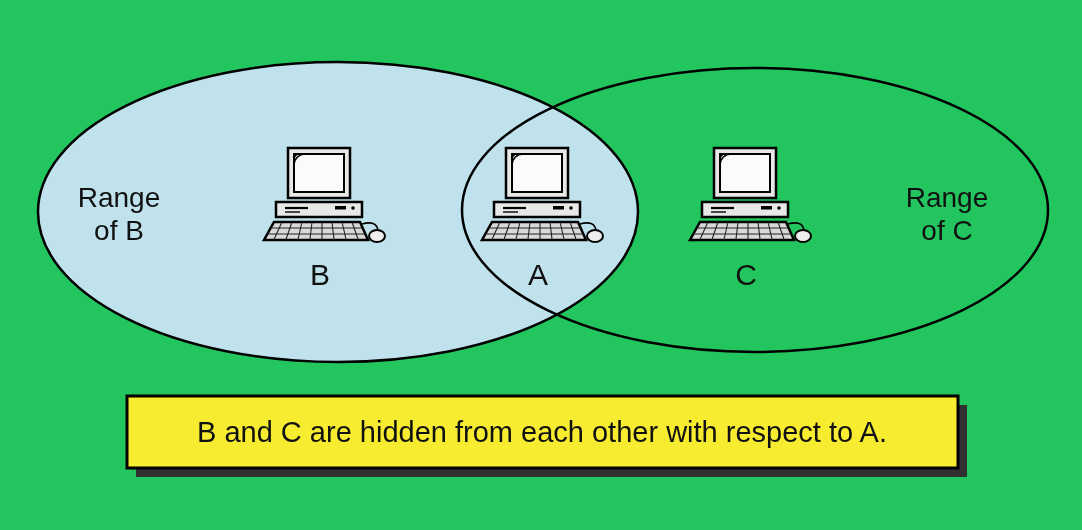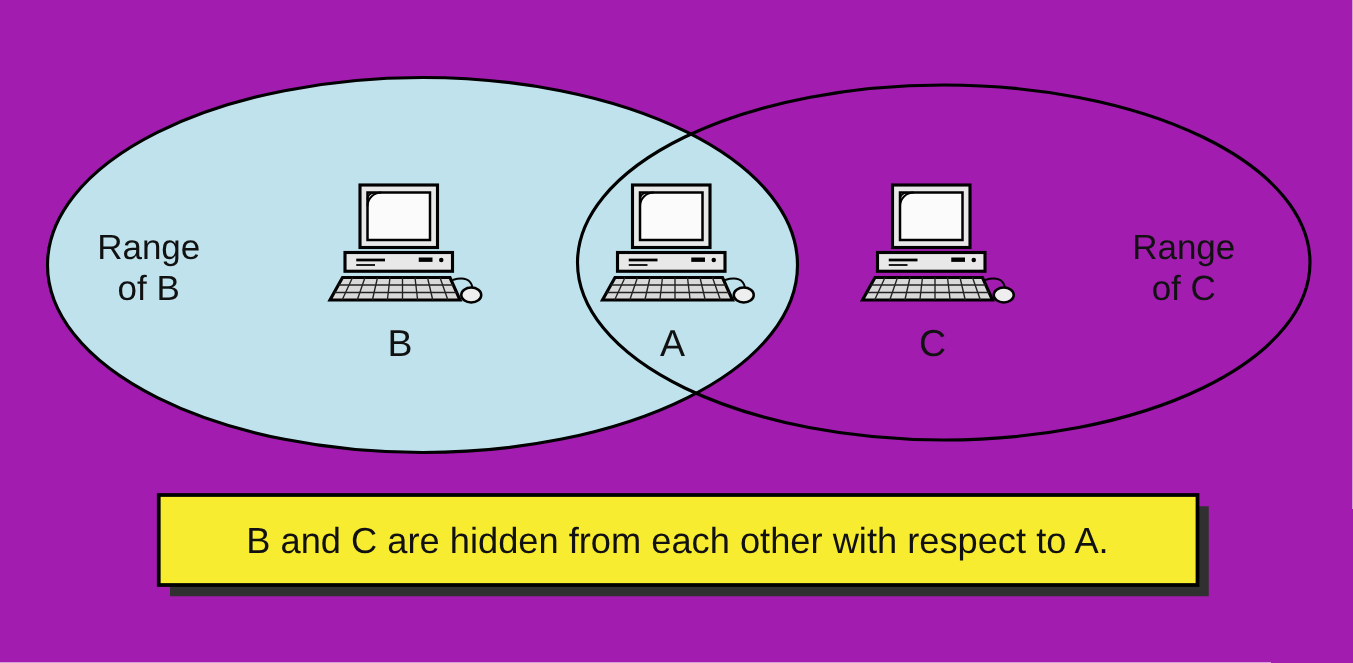--- a/index.html
+++ b/index.html
@@ -5,21 +5,21 @@
 <style>
   html, body {
     margin: 0;
     padding: 0;
     background: #ffffff;
   }
   .stage {
     position: relative;
     width: 1082px;
     height: 530px;
-    background: #a21caf;
+    background: #22c55e;
     overflow: hidden;
     font-family: "Liberation Sans", sans-serif;
   }
   svg { display: block; }
   .range-label {
     font-family: "Liberation Sans", sans-serif;
     font-size: 28px;
     fill: #111111;
     text-anchor: middle;
   }

